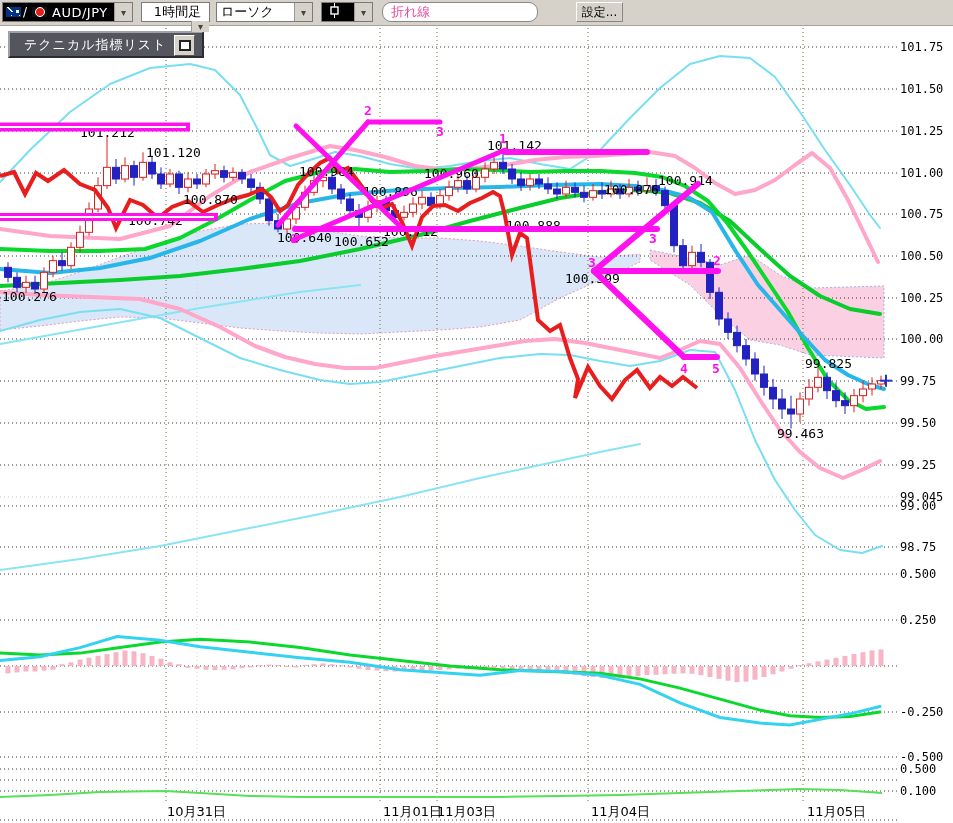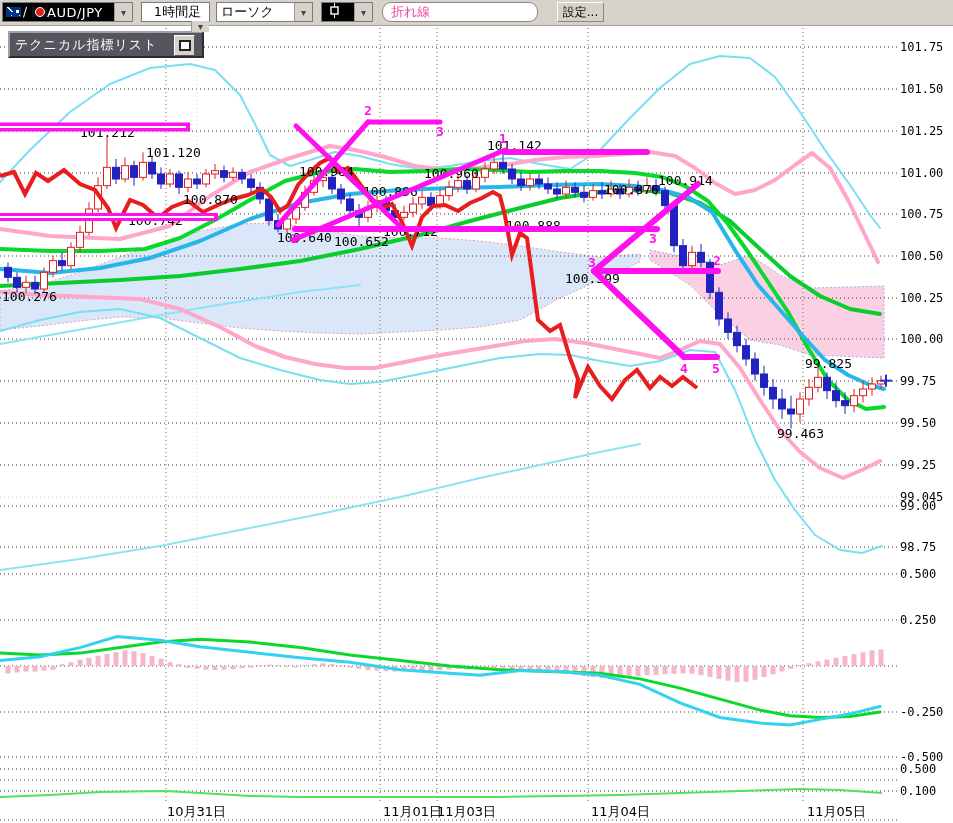--- a/index.html
+++ b/index.html
@@ -16,60 +16,60 @@
          font-size:10px;color:#444;}
   .combo.dark{background:#000;color:#fff;}
   .combo.dark .arrow-btn{background:#d6d2ca;color:#444;}
   #pair-combo{left:2px;width:131px;}
   #tf-combo{left:141px;width:69px;flex-direction:column;}
   #type-combo{left:216px;width:97px;gap:11px;}
   #style-combo{left:321px;width:52px;}
   #overlay-input{position:absolute;left:382px;top:2px;width:156px;height:20px;box-sizing:border-box;
         border:1px solid #888;border-radius:9px;background:#fff;font-size:13px;color:#ec4899;
         padding:0 8px;font-family:"DejaVu Sans",sans-serif;}
-  #settings-btn{position:absolute;left:557px;top:2px;width:47px;height:20px;box-sizing:border-box;
+  #settings-btn{position:absolute;left:576px;top:2px;width:47px;height:20px;box-sizing:border-box;
         background:#d6d2ca;border:1px solid #888;border-top-color:#fff;border-left-color:#fff;
         font-size:12px;color:#000;display:flex;align-items:center;justify-content:center;
         font-family:"DejaVu Sans",sans-serif;}
   .flag{display:inline-block;width:15px;height:10px;margin-left:3px;position:relative;flex:none;}
   .flag.au{background:#003087;overflow:hidden;}
   .flag.au:before{content:"";position:absolute;left:0;top:0;width:8px;height:5px;
         background:linear-gradient(45deg,#003087 40%,#fff 40%,#fff 60%,#003087 60%),
                    linear-gradient(-45deg,#003087 40%,#cf142b 40%,#cf142b 60%,#003087 60%);}
   .flag.au:after{content:"";position:absolute;right:2px;top:3px;width:3px;height:3px;background:#fff;
         box-shadow:-6px 4px 0 -1px #fff,2px 4px 0 -1px #fff;}
   .flag.jp{background:#111;display:flex;align-items:center;justify-content:center;}
   .flag.jp:before{content:"";width:8px;height:8px;border-radius:50%;background:#e02020;
         border:1px solid #fff;}
   .pair-slash{color:#fff;margin:0 2px;font-size:12px;}
   .pair-text{font-size:13px;letter-spacing:0.5px;}
   .candle-glyph{margin-left:8px;flex:none;}
   
   #indicator-panel{position:absolute;left:8px;top:31px;width:196px;height:27px;z-index:25;
         background:#54555d;border:2px solid;border-color:#a0a0a8 #2c2c32 #2c2c32 #a0a0a8;
         box-sizing:border-box;display:flex;align-items:center;}
-  #indicator-panel .title{color:#fff;font-size:13px;padding-left:5px;letter-spacing:1px;}
+  #indicator-panel .title{color:#fff;font-size:13px;padding-left:14px;letter-spacing:1px;}
   #restore-btn{position:absolute;right:7px;top:2px;width:19px;height:19px;background:#d6d2ca;
         border:1px solid;border-color:#fff #555 #555 #fff;display:flex;align-items:center;
         justify-content:center;}
   #restore-btn .box-icon{width:8px;height:7px;border:2px solid #222;background:#fff;display:block;}
   svg{position:absolute;left:0;top:0;}
   text{font-family:"DejaVu Sans Mono","DejaVu Sans",monospace;}
   .jp-date{font-family:"DejaVu Sans",sans-serif;}
 </style>
 </head>
 <body>
 <div id="app">
 
   <div id="toolbar">
     <div class="combo dark" id="pair-combo">
       <span class="flag au"></span>
       <span class="pair-slash">/</span>
       <span class="flag jp"></span>
-      <span class="pair-text" style="">AUD/JPY</span>
+      <span class="pair-text" style="margin-left:5px">AUD/JPY</span>
       <span class="arrow-btn">▾</span>
     </div>
     <div class="combo" id="tf-combo">
       <span style="padding-left:4px">1時間足</span>
       <span class="arrow-btn">▾</span>
     </div>
     <div class="combo" id="type-combo">
       <span style="padding-left:4px">ローソク</span>
       <span class="arrow-btn">▾</span>
     </div>

